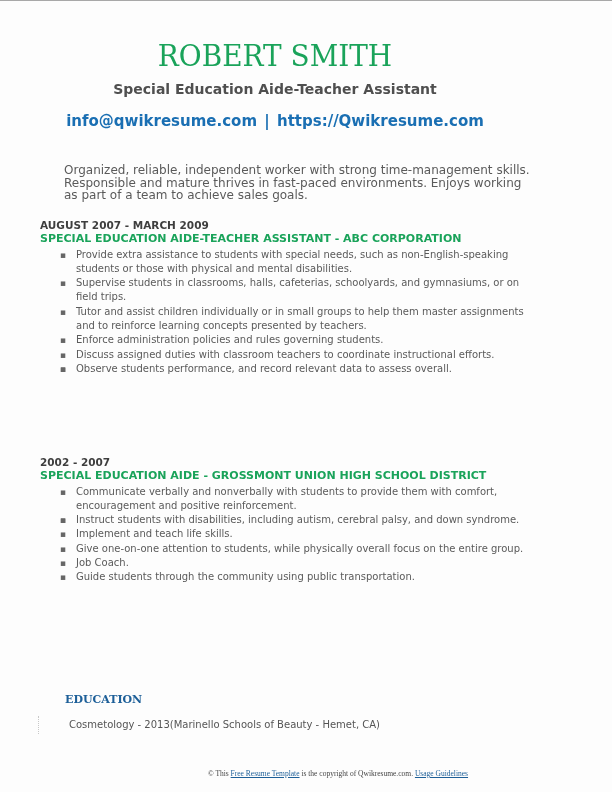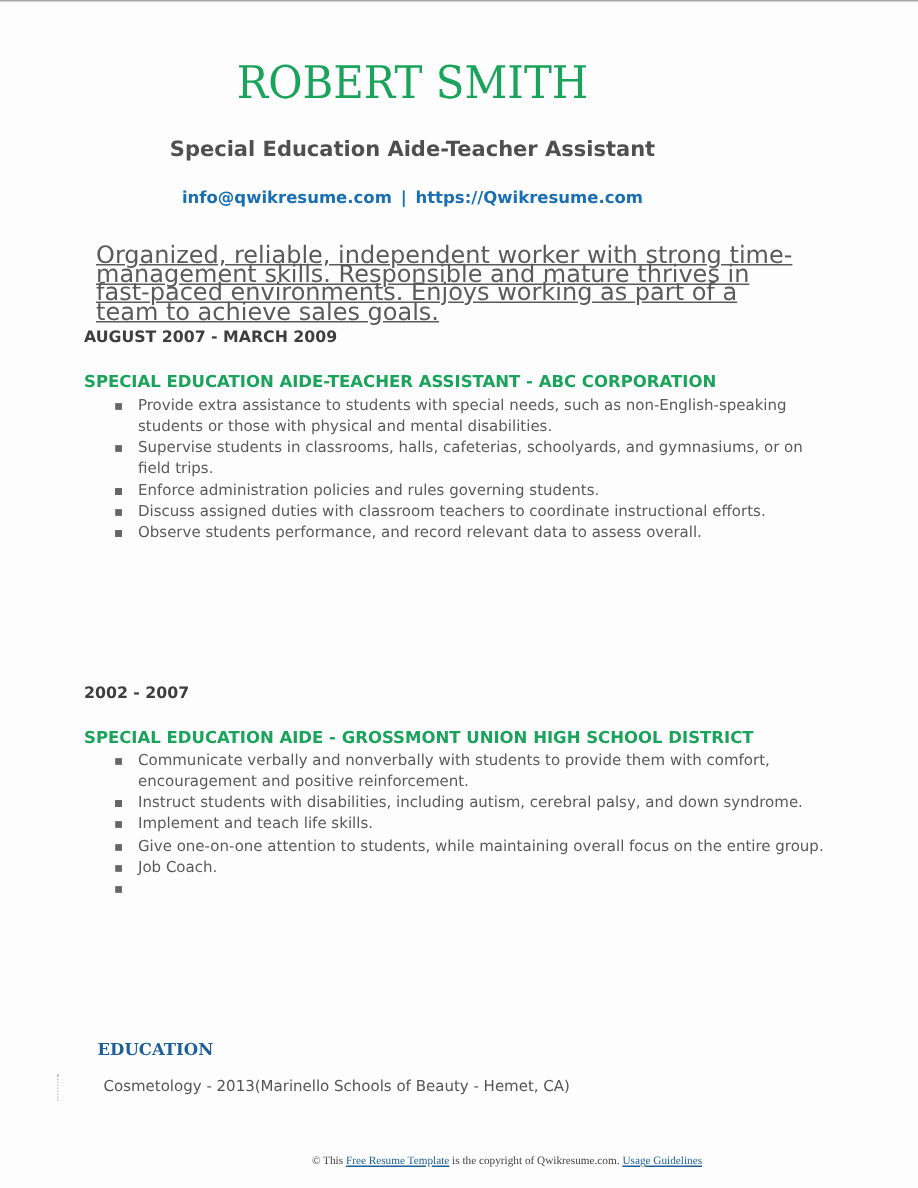--- a/index.html
+++ b/index.html
@@ -35,56 +35,54 @@
       letter-spacing: 0px;
       font-weight: normal;
       transform: scaleX(0.93);
     }
     .subtitle {
       font-family: "DejaVu Sans", sans-serif;
       font-weight: bold;
       font-size: 14px;
       color: #4f4f4f;
       line-height: 18px;
-      margin-top: 17px;
+      margin-top: 6px;
     }
     .contact {
       margin-top: 16px;
-      font-size: 11px;
+      font-size: 15px;
       font-weight: bold;
       color: #1a6fb3;
       line-height: 14px;
     }
     .contact .sep { color: #1a6fb3; padding: 0 2px; }
     .summary {
       position: absolute;
       left: 64px; top: 164px;
       width: 470px;
-      font-size: 16px;
+      font-size: 12px;
       line-height: 12.5px;
       color: #5a5a5a;
-      text-decoration: underline;
     }
     .job {
       position: absolute;
-      left: 56px;
+      left: 40px;
       width: 500px;
     }
     .job .dates {
       font-weight: bold;
       font-size: 10.5px;
       color: #3e3e3e;
       line-height: 13px;
     }
     .job .title {
       font-weight: bold;
       font-size: 11px;
       color: #1aa35a;
       line-height: 13.5px;
-      margin-top: 16px;
     }
     .job ul {
       list-style: none;
       margin: 2px 0 0 0;
       padding: 0;
     }
     .job li {
       position: relative;
       padding-left: 36px;
       font-size: 10px;
@@ -154,39 +152,39 @@
 </header>
 
 <section class="summary">Organized, reliable, independent worker with strong time-management skills. Responsible and mature thrives in fast-paced environments. Enjoys working as part of a team to achieve sales goals.</section>
 
 <section class="job job1">
   <div class="dates">AUGUST 2007 - MARCH 2009</div>
   <div class="title">SPECIAL EDUCATION AIDE-TEACHER ASSISTANT - ABC CORPORATION</div>
   <ul>
     <li><span class="bullet">▪</span><span>Provide extra assistance to students with special needs, such as non-English-speaking students or those with physical and mental disabilities.</span></li>
     <li><span class="bullet">▪</span><span>Supervise students in classrooms, halls, cafeterias, schoolyards, and gymnasiums, or on field trips.</span></li>
-    <li><span class="bullet">▪</span></li>
+    <li><span class="bullet">▪</span><span>Tutor and assist children individually or in small groups to help them master assignments and to reinforce learning concepts presented by teachers.</span></li>
     <li><span class="bullet">▪</span><span>Enforce administration policies and rules governing students.</span></li>
     <li><span class="bullet">▪</span><span>Discuss assigned duties with classroom teachers to coordinate instructional efforts.</span></li>
     <li><span class="bullet">▪</span></li>
     <li><span class="bullet">▪</span><span>Observe students performance, and record relevant data to assess overall.</span></li>
   </ul>
 </section>
 
 <section class="job job2">
   <div class="dates">2002 - 2007</div>
   <div class="title">SPECIAL EDUCATION AIDE - GROSSMONT UNION HIGH SCHOOL DISTRICT</div>
   <ul>
     <li><span class="bullet">▪</span><span>Communicate verbally and nonverbally with students to provide them with comfort, encouragement and positive reinforcement.</span></li>
     <li><span class="bullet">▪</span></li>
     <li><span class="bullet">▪</span><span>Instruct students with disabilities, including autism, cerebral palsy, and down syndrome.</span></li>
     <li><span class="bullet">▪</span><span>Implement and teach life skills.</span></li>
-    <li><span class="bullet">▪</span><span>Give one-on-one attention to students, while maintaining overall focus on the entire group.</span></li>
+    <li><span class="bullet">▪</span><span>Give one-on-one attention to students, while physically overall focus on the entire group.</span></li>
     <li><span class="bullet">▪</span><span>Job Coach.</span></li>
-    <li><span class="bullet">▪</span></li>
+    <li><span class="bullet">▪</span><span>Guide students through the community using public transportation.</span></li>
   </ul>
 </section>
 
 <h2 class="edu-heading" style="margin:0;">EDUCATION</h2>
 <div class="edu-marker"></div>
 <div class="edu-item">Cosmetology - 2013(Marinello Schools of Beauty - Hemet, CA)</div>
 
 <footer class="footer">
   <span>© This </span><a>Free Resume Template</a><span> is the copyright of Qwikresume.com. </span><a>Usage Guidelines</a>
 </footer>

